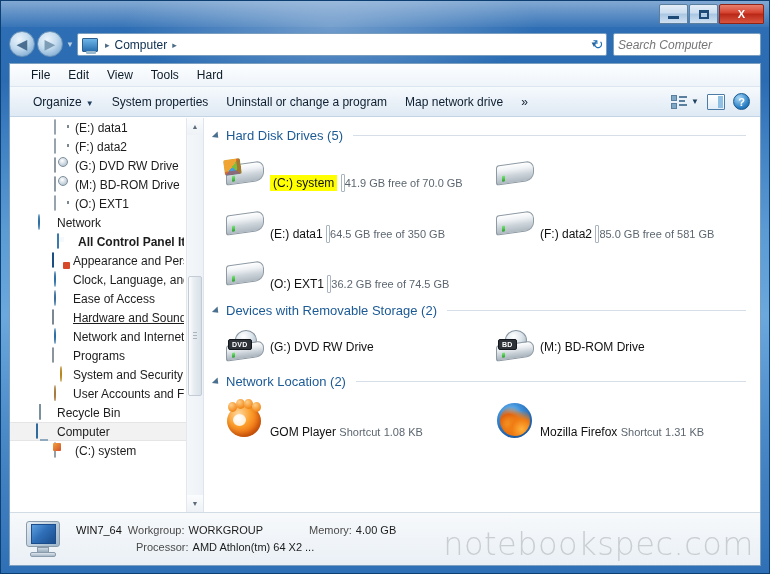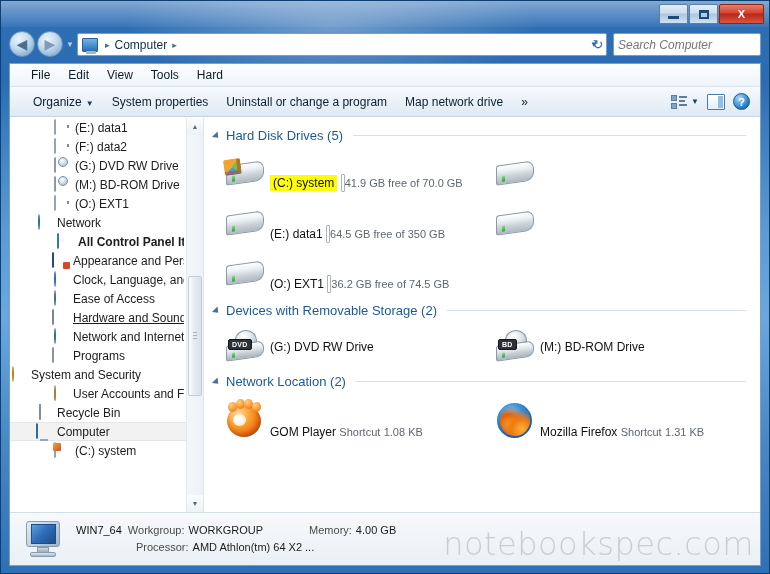--- a/index.html
+++ b/index.html
@@ -471,21 +471,21 @@
             <span class="nav-label">Hardware and Sound</span>
           </div>
           <div class="nav-row" style="padding-left:42px;">
             <span class="nav-ico"><span class="ic-net"></span></span>
             <span class="nav-label">Network and Internet</span>
           </div>
           <div class="nav-row" style="padding-left:42px;">
             <span class="nav-ico"><span class="ic-prog"></span></span>
             <span class="nav-label">Programs</span>
           </div>
-          <div class="nav-row" style="">
+          <div class="nav-row" style="padding-left:42px;text-align:center;">
             <span class="nav-ico"><span class="ic-sec"></span></span>
             <span class="nav-label">System and Security</span>
           </div>
           <div class="nav-row" style="padding-left:42px;">
             <span class="nav-ico"><span class="ic-user"></span></span>
             <span class="nav-label">User Accounts and Fa</span>
           </div>
 
           <div class="nav-row" style="padding-left:26px;">
             <span class="nav-ico"><span class="ic-bin"></span></span>
@@ -545,20 +545,25 @@
               <span class="tile-name">(E:) data1</span>
               <span class="bar"><span class="bar-fill" style="width:82%"></span></span>
               <span class="tile-sub">64.5 GB free of 350 GB</span>
             </span>
           </div>
 
           <div class="cell">
             <span class="hdd-ico">
                 <span class="hdd-body"></span>
               </span>
+            <span class="tile-info">
+              <span class="tile-name">(F:) data2</span>
+              <span class="bar"><span class="bar-fill" style="width:85%"></span></span>
+              <span class="tile-sub">85.0 GB free of 581 GB</span>
+            </span>
           </div>
 
           <div class="cell">
             <span class="hdd-ico">
                 <span class="hdd-body"></span>
               </span>
             <span class="tile-info">
               <span class="tile-name">(O:) EXT1</span>
               <span class="bar"><span class="bar-fill" style="width:51%"></span></span>
               <span class="tile-sub">36.2 GB free of 74.5 GB</span>

